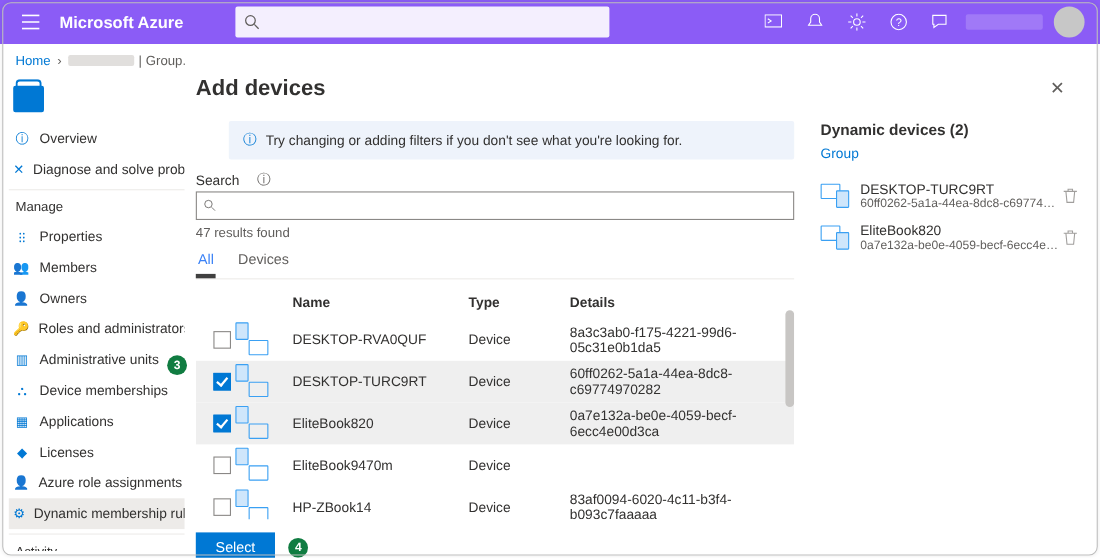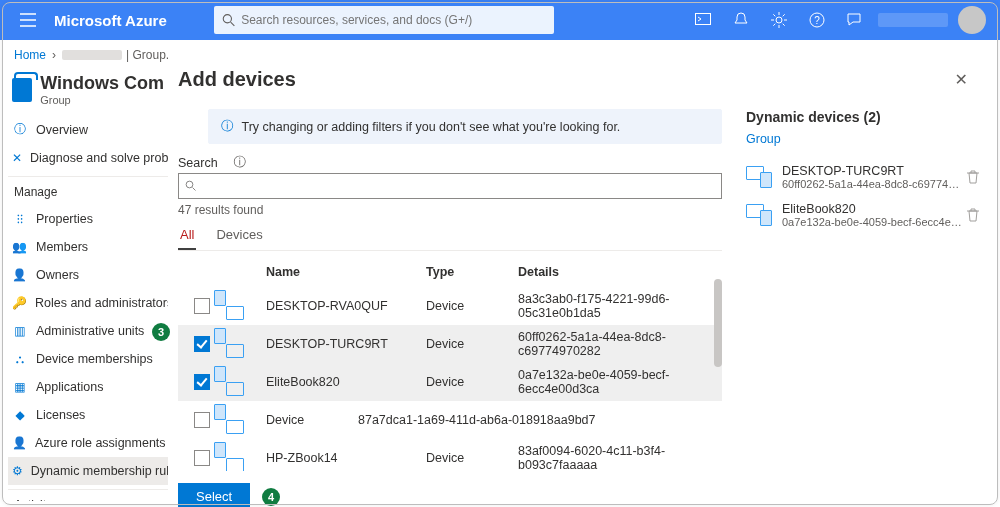--- a/index.html
+++ b/index.html
@@ -1,18 +1,18 @@
 <!DOCTYPE html>
 <html><head>
 <meta charset="utf-8">
 <style>
   * { box-sizing: border-box; margin: 0; padding: 0; }
   body { font-family: "Segoe UI", Arial, sans-serif; font-size: 13px; color: #323130; background: #fff; width: 1000px; height: 507px; overflow: hidden; position: relative; }
   
-  .topbar { background: #3b82f6; height: 40px; display: flex; align-items: center; padding: 0 8px; color: #fff; }
+  .topbar { background: #8b5cf6; height: 40px; display: flex; align-items: center; padding: 0 8px; color: #fff; }
   .hamburger { width: 40px; height: 40px; display: flex; align-items: center; justify-content: center; cursor: pointer; }
   .brand { font-size: 15px; font-weight: 600; margin-left: 6px; width: 160px; }
   .search-box { flex: 0 0 340px; background: rgba(255,255,255,0.9); border-radius: 2px; height: 28px; display: flex; align-items: center; padding: 0 8px; color: #605e5c; }
   .search-box input { border: none; outline: none; background: transparent; width: 100%; font-size: 12px; color: #323130; }
   .topbar-spacer { flex: 1; }
   .top-icons { display: flex; align-items: center; }
   .top-icon { width: 38px; height: 40px; display: flex; align-items: center; justify-content: center; cursor: pointer; }
   .avatar { width: 28px; height: 28px; border-radius: 50%; background: #c7c7c7; margin-left: 6px; margin-right: 6px;}
   .redacted { width: 70px; height: 14px; background: rgba(255,255,255,0.18); border-radius: 2px; margin: 0 4px; }
 
@@ -43,21 +43,21 @@
 
   .hint-bar { background: #eef3fb; border: 1px solid #eef3fb; padding: 8px 12px; font-size: 12.5px; color: #323130; display: flex; align-items: center; border-radius: 2px; margin: 0 0 10px 30px;}
   .hint-bar .info-i { color: #0078d4; margin-right: 8px; }
 
   .search-label { font-size: 12.5px; display: flex; align-items: center; gap: 16px; margin-bottom: 2px; }
   .panel-search { border: 1px solid #8a8886; height: 26px; display: flex; align-items: center; padding: 0 6px; width: 100%; }
   .panel-search svg { width:12px; height:12px; }
   .results-count { font-size: 12px; color: #605e5c; margin: 4px 0 4px; }
   .tabs { display: flex; gap: 18px; border-bottom: 1px solid #edebe9; margin-bottom: 0; }
   .tab { padding: 6px 2px; font-size: 13px; color: #605e5c; cursor: pointer; }
-  .tab.active { color: #b91c1c; border-bottom: 2px solid #404040; }
+  .tab.active { color: #3b82f6; border-bottom: 4px solid #404040; }
 
   .grid-wrap { flex: 1; position: relative; overflow: hidden; margin-top: 6px;}
   .grid-scroll-indicator { position: absolute; right: 0; top: 22px; width: 8px; height: 88px; background: #c8c6c4; border-radius: 4px; }
   .grid-header { display: flex; font-size: 12.5px; font-weight: 600; color: #323130; padding: 8px 0 8px 0; }
   .col-chk { width: 48px; display:flex; justify-content:center;}
   .col-icon { width: 40px; }
   .col-name { width: 160px; }
   .col-type { width: 92px; }
   .col-details { flex: 1; }
 
@@ -98,21 +98,20 @@
     <svg width="16" height="14" viewBox="0 0 16 14">
         <path stroke="#fff" stroke-width="1.5" d="M0 1h16M0 7h16M0 13h16"></path>
       </svg>
   </div>
   <div class="brand">Microsoft Azure</div>
   <div class="search-box">
     <svg width="14" height="14" viewBox="0 0 16 16" style="margin-right:6px">
         <circle cx="6.5" cy="6.5" r="5" stroke="#605e5c" fill="none" stroke-width="1.3"></circle>
         <line x1="10.5" y1="10.5" x2="15" y2="15" stroke="#605e5c" stroke-width="1.3"></line>
       </svg>
-    <input placeholder="Search resources, services, and docs (G+/)" style="">
   </div>
   <div class="topbar-spacer"></div>
   <div class="top-icons">
     <div class="top-icon">
         <svg width="16" height="14" viewBox="0 0 16 14">
           <rect x="0.5" y="0.5" width="15" height="11" stroke="#fff" fill="none"></rect>
           <path d="M3 4l3 2-3 2" stroke="#fff" fill="none"></path>
         </svg>
       </div>
     <div class="top-icon">
@@ -145,24 +144,20 @@
 <div class="breadcrumb-row">
   <span>Home</span>
   <span class="sep">›</span>
   <span class="bc-red"></span>
   <span style="color:#605e5c; margin-left:4px;">| Group...</span>
 </div>
 
 <div class="left-pane">
   <div class="group-header">
     <div class="group-icon"></div>
-    <div>
-      <div class="group-title">Windows Com</div>
-      <div class="group-sub">Group</div>
-    </div>
   </div>
   <div class="nav-item">
       <span class="ni-icon">ⓘ</span>
       <span>Overview</span>
     </div>
   <div class="nav-item">
       <span class="ni-icon">✕</span>
       <span>Diagnose and solve problem</span>
     </div>
   <div class="nav-section-label">Manage</div>
@@ -272,22 +267,22 @@
               <div class="col-icon"><span class="dev-icon"><span class="mon"></span><span class="tab2"></span></span></div>
               <div class="col-name">EliteBook820</div>
               <div class="col-type">Device</div>
               <div class="col-details">0a7e132a-be0e-4059-becf-6ecc4e00d3ca</div>
             </div>
             <div class="row">
               <div class="col-chk">
                 <span class="chk"></span>
               </div>
               <div class="col-icon"><span class="dev-icon"><span class="mon"></span><span class="tab2"></span></span></div>
-              <div class="col-type">Device</div>
-              <div class="col-details">87a7dca1-1a69-411d-ab6a-018918aa9bd7</div>
+              <div class="col-name">EliteBook9470m</div>
+              <div class="col-type">Device</div>
             </div>
             <div class="row">
               <div class="col-chk">
                 <span class="chk"></span>
               </div>
               <div class="col-icon"><span class="dev-icon"><span class="mon"></span><span class="tab2"></span></span></div>
               <div class="col-name">HP-ZBook14</div>
               <div class="col-type">Device</div>
               <div class="col-details">83af0094-6020-4c11-b3f4-b093c7faaaaa</div>
             </div>

